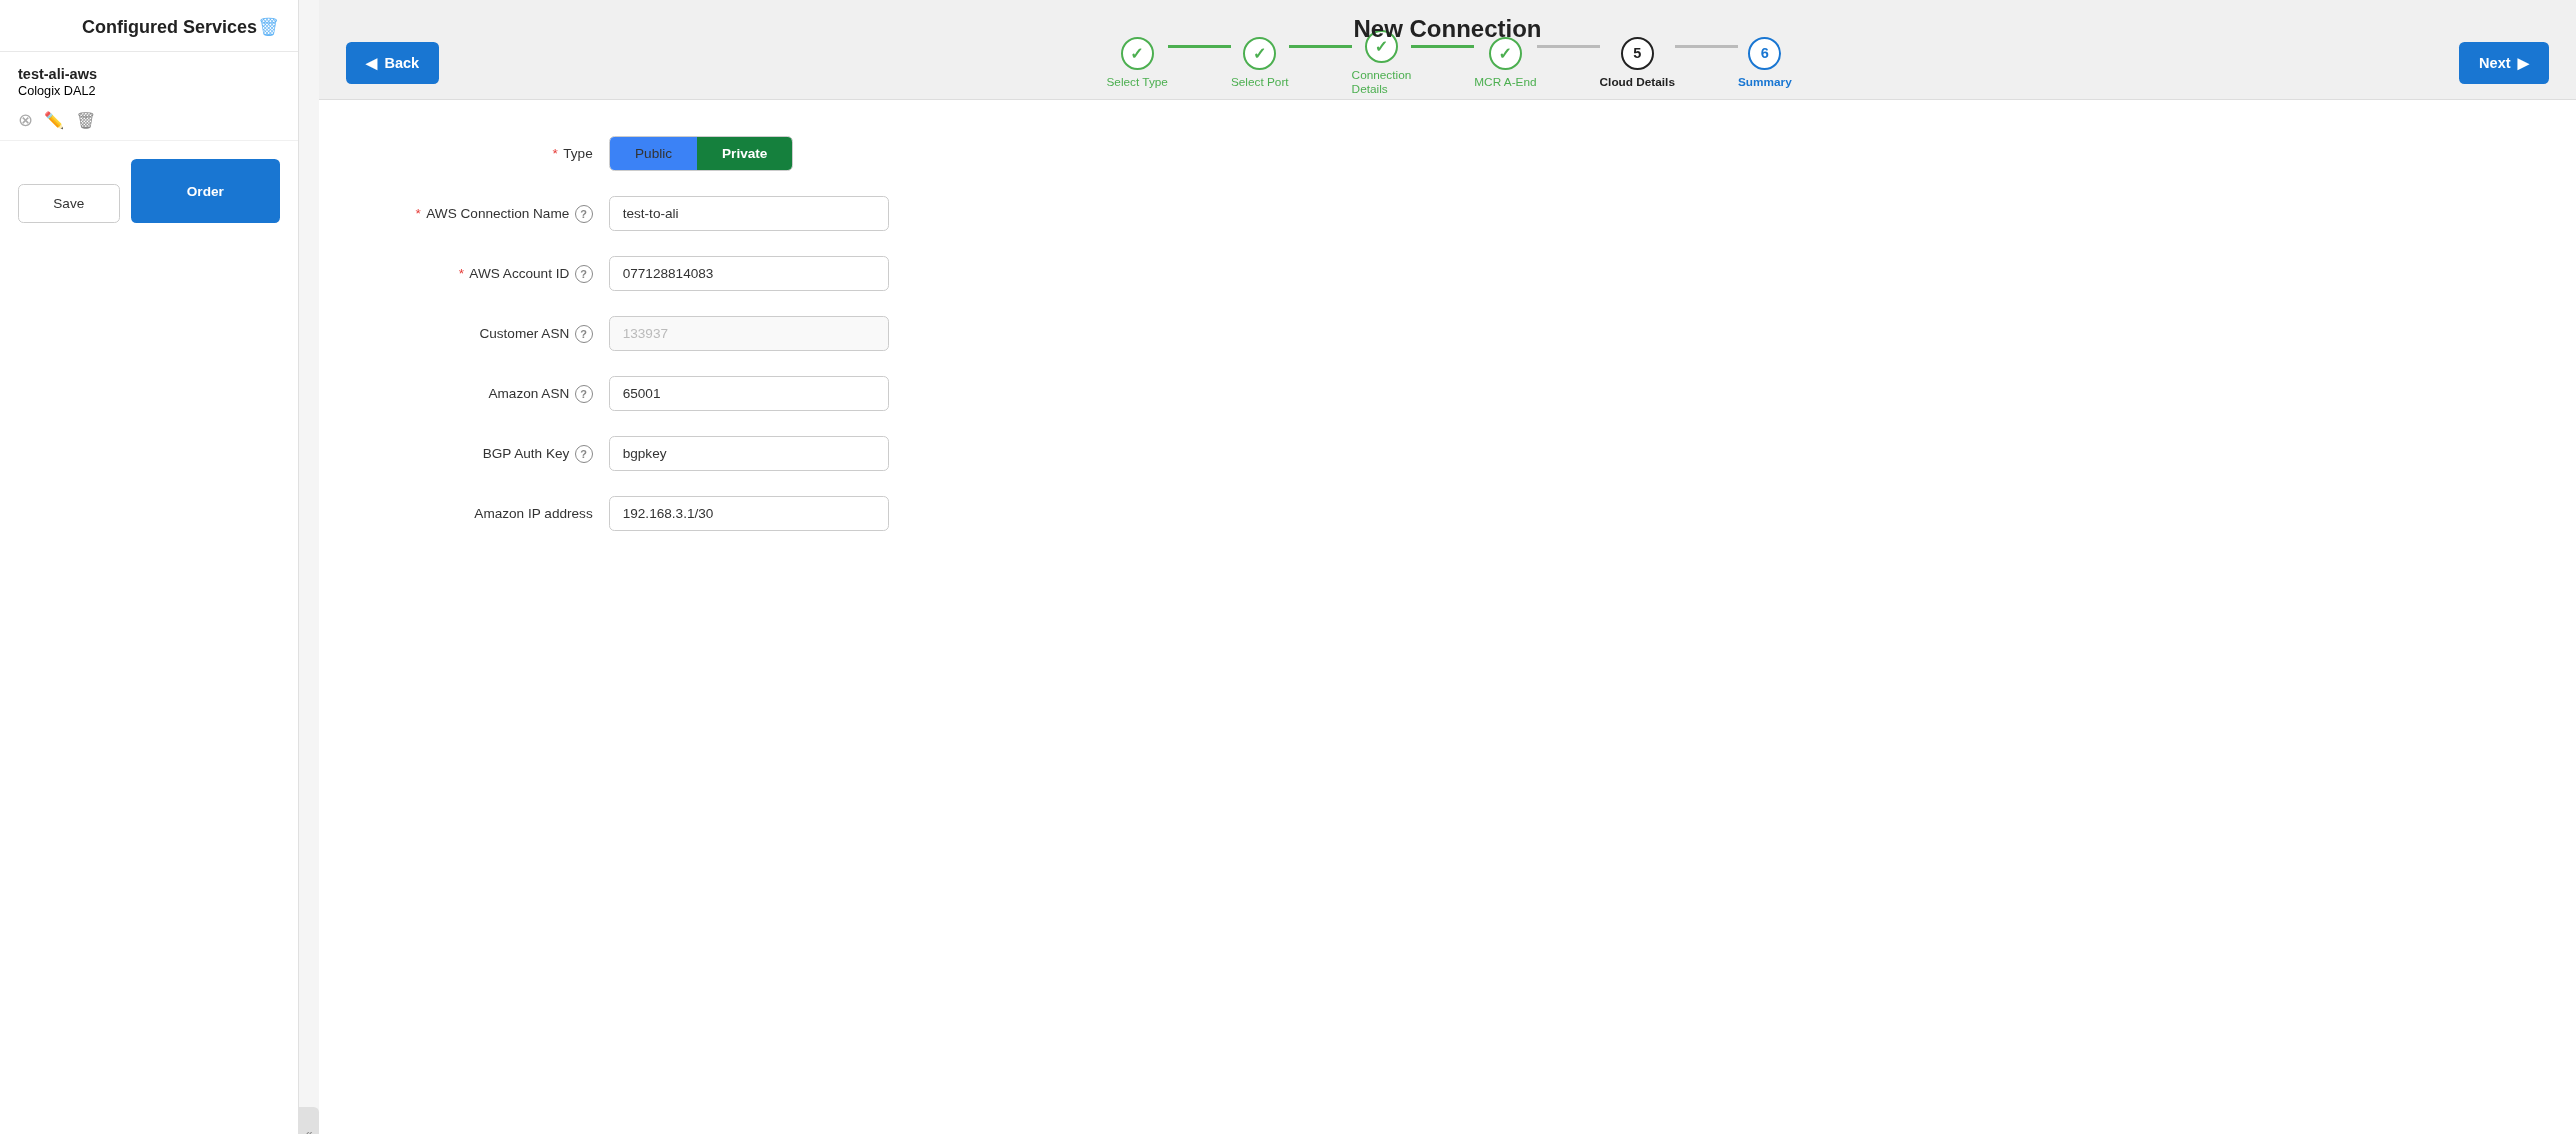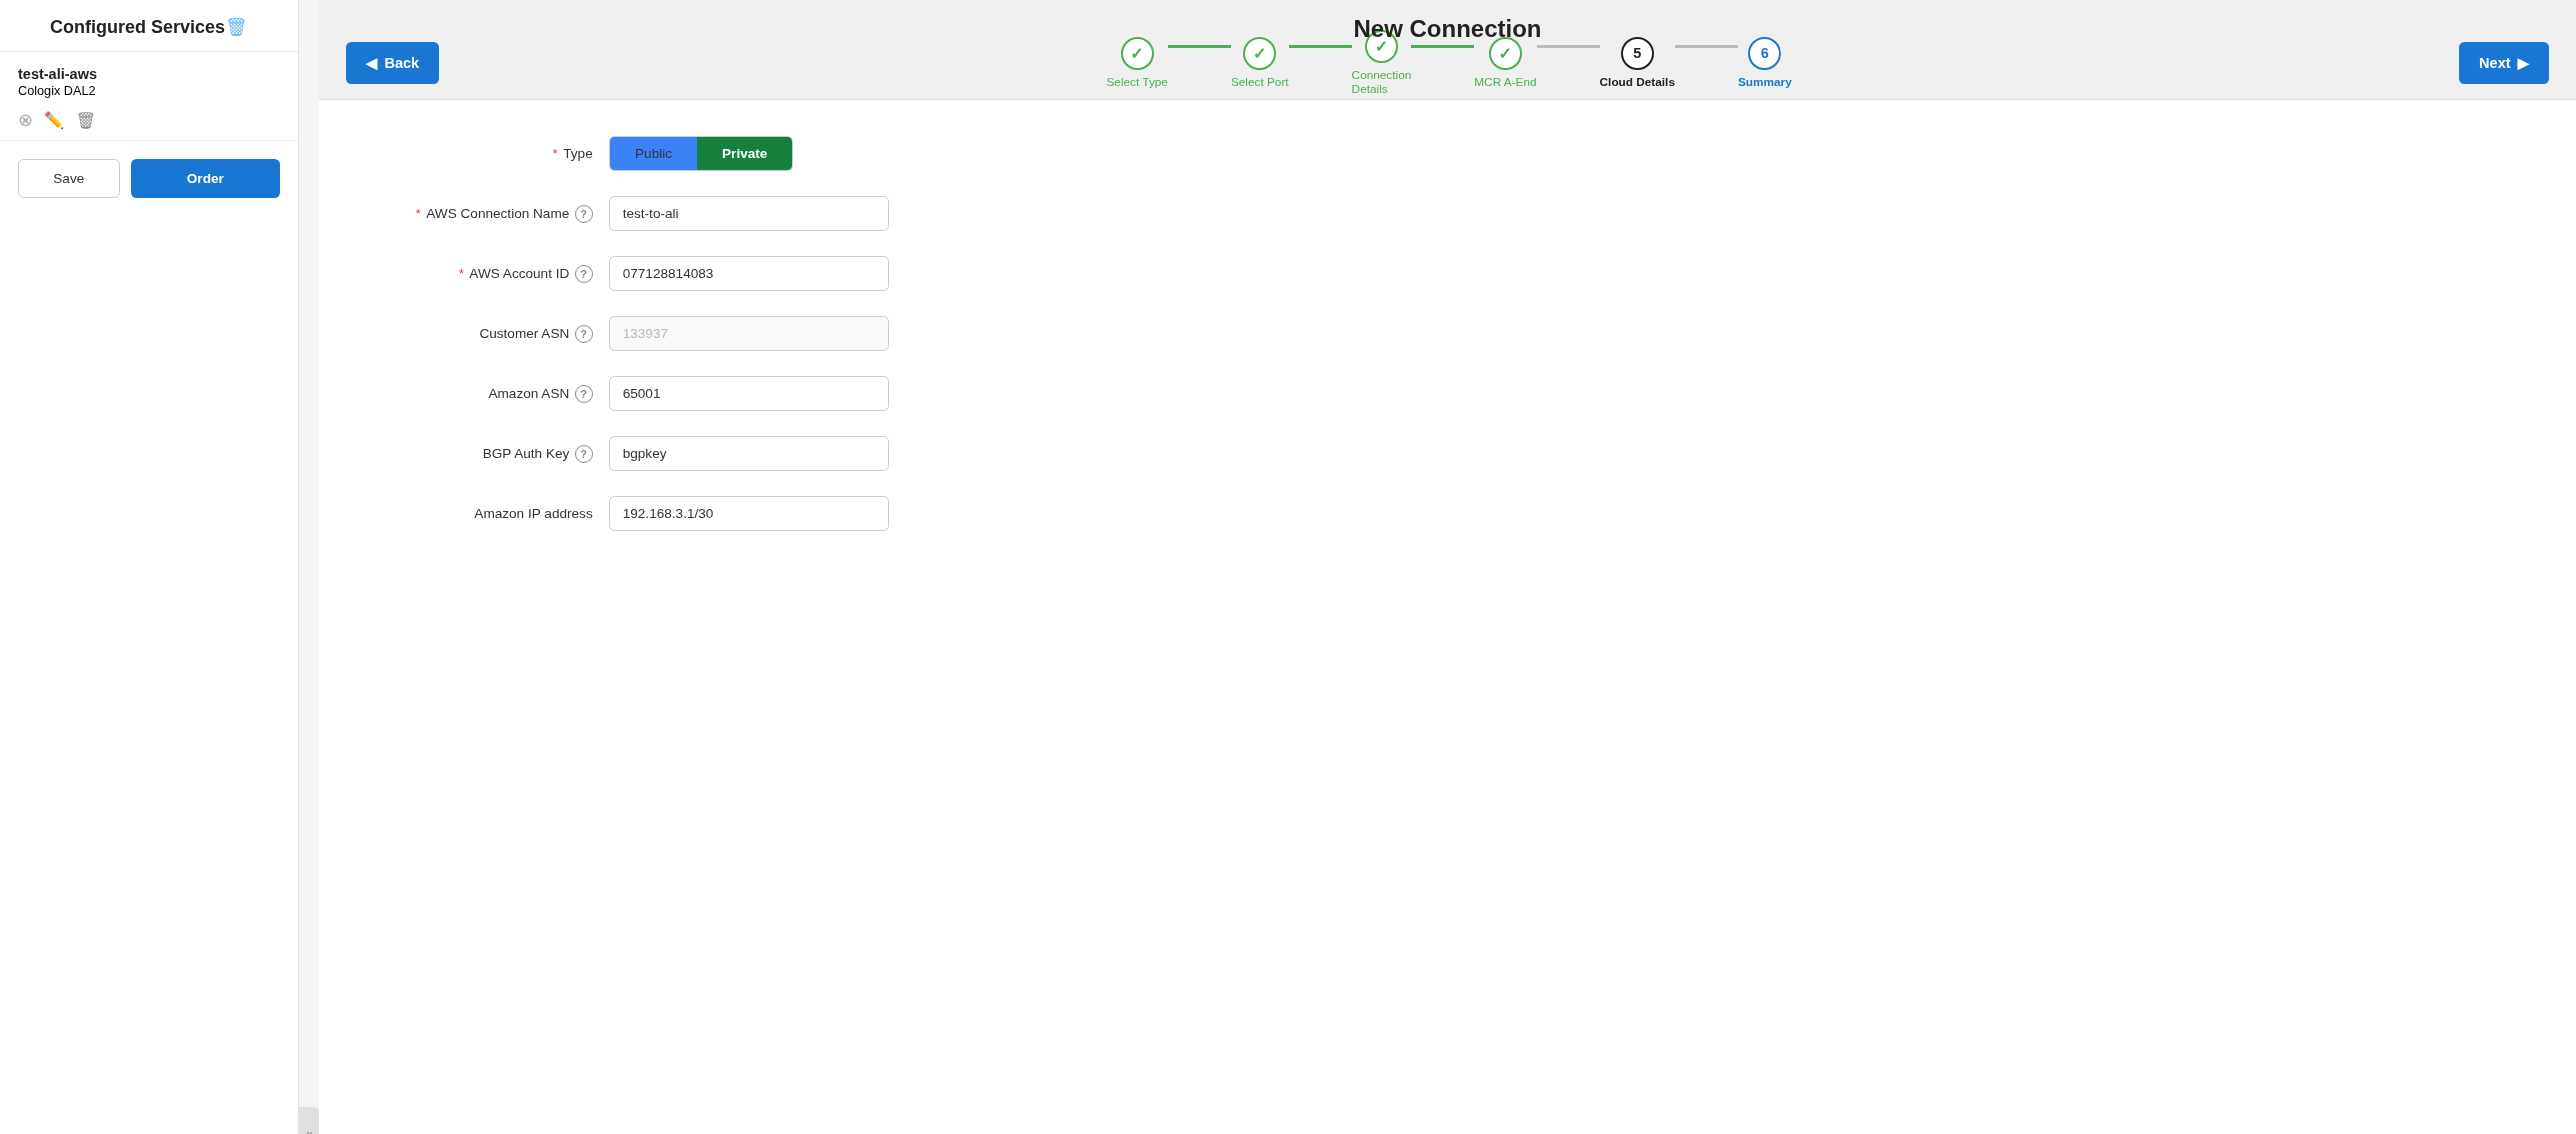--- a/index.html
+++ b/index.html
@@ -11,21 +11,21 @@
       min-width: 299px;
       background: #fff;
       border-right: 0.9px solid #e0e0e0;
       display: flex;
       flex-direction: column;
       padding: 0;
     }
     .sidebar-header {
       display: flex;
       align-items: center;
-      justify-content: center;
+      justify-content: flex-end;
       padding: 16.3px 18px 12.7px 18px;
       border-bottom: 0.9px solid #e8e8e8;
     }
     .sidebar-title {
       font-size: 18px;
       font-weight: 600;
       color: #222;
     }
     .sidebar-trash-icon {
       color: #64b5f6;
@@ -66,20 +66,21 @@
     }
     .btn-save {
       flex: 1;
       padding: 11px 0;
       border: 0.9px solid #ccc;
       background: #fff;
       border-radius: 5.4px;
       font-size: 13.6px;
       cursor: pointer;
       color: #333;
+      margin-top: 25px;
     }
     .btn-order {
       flex: 1.5;
       padding: 11px 0;
       border: none;
       background: #1976d2;
       color: #fff;
       border-radius: 5.4px;
       font-size: 13.6px;
       font-weight: 600;

